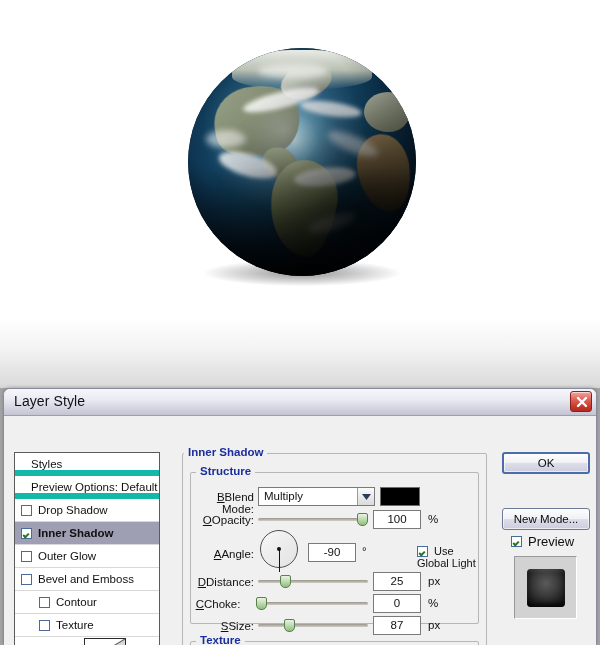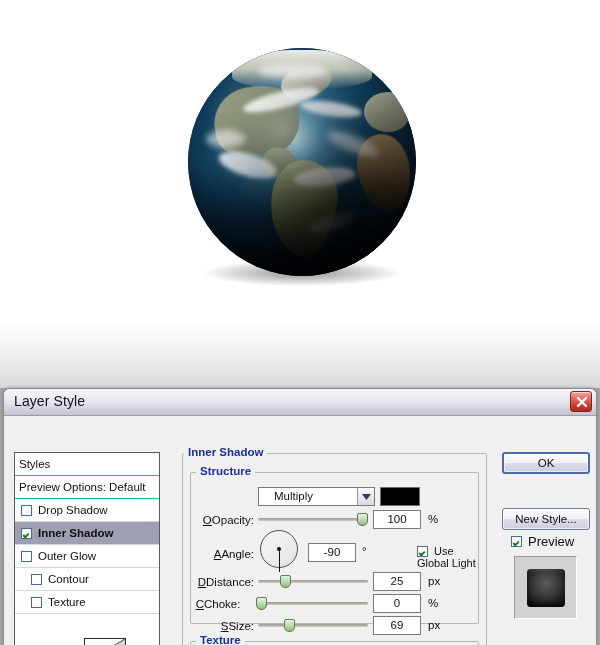--- a/index.html
+++ b/index.html
@@ -104,23 +104,23 @@
     overflow: hidden;
   }
   .style-row {
     position: relative; height: 23px; line-height: 23px;
     font-size: 11.5px; color: #101010;
     padding-left: 6px;
     border-bottom: 1px solid #d8d8d8;
     white-space: nowrap;
     cursor: pointer;
   }
-  .style-row.header { border-bottom: 1px solid #14b8a6; padding-left: 4px; }
+  .style-row.header { border-bottom: 6px solid #14b8a6; padding-left: 16px; }
   .style-row.selected { background: #9f9fb3; font-weight: bold; }
-  .style-row.indent { padding-left: 16px; }
+  .style-row.indent { padding-left: 24px; }
   .cbx {
     display: inline-block; width: 11px; height: 11px;
     border: 1px solid #4a6a9a; background: #fff;
     vertical-align: -1px; margin-right: 6px; position: relative;
   }
   .cbx.checked::after {
     content: ""; position: absolute; left: 1px; top: 4px;
     width: 4px; height: 2px;
     border-left: 2px solid #1f7a1f; border-bottom: 2px solid #1f7a1f;
     transform: rotate(-45deg);
@@ -139,21 +139,21 @@
     position: absolute; border: 1px solid #b6b6b6; border-radius: 2px;
   }
   .fld-label {
     position: absolute; font-size: 11.5px; color: #101010; text-align: right;
   }
   .u { text-decoration: underline; }
 
   .combo {
     position: absolute; height: 19px; background: #ffffff;
     border: 1px solid #7a7a7a; font-size: 11.5px; color: #101010;
-    line-height: 17px; padding-left: 15px; cursor: pointer;
+    line-height: 17px; padding-left: 5px; cursor: pointer;
   }
   .combo-arrow {
     position: absolute; right: 0; top: 0; width: 17px; height: 17px;
     background: linear-gradient(to bottom, #fbfbfb, #dadada);
     border-left: 1px solid #9a9a9a;
     display: flex; align-items: center; justify-content: center;
   }
   .swatch {
     position: absolute; width: 40px; height: 19px;
     background: #000000; border: 1px solid #6d6d6d; cursor: pointer;
@@ -288,37 +288,41 @@
 
         <div class="style-row">
           <span class="cbx"></span><span class="style-label">Drop Shadow</span>
         </div>
         <div class="style-row selected">
           <span class="cbx checked"></span><span class="style-label">Inner Shadow</span>
         </div>
         <div class="style-row">
           <span class="cbx"></span><span class="style-label">Outer Glow</span>
         </div>
+        <div class="style-row">
+          <span class="cbx"></span><span class="style-label">Bevel and Emboss</span>
+        </div>
         <div class="style-row indent">
           <span class="cbx"></span><span class="style-label">Contour</span>
         </div>
         <div class="style-row indent">
           <span class="cbx"></span><span class="style-label">Texture</span>
         </div>
 
       </div>
 
       <div id="settings">
 
         <div class="grp-title" style="left:2px; top:-6px;">Inner Shadow</div>
         <div class="grp-box" style="left:0px; top:1px; width:305px; height:228px;"></div>
 
         <div class="grp-title" style="left:14px; top:13px;">Structure</div>
         <div class="grp-box" style="left:8px; top:20px; width:289px; height:152px;"></div>
 
+        <div class="fld-label" style="left:0px; top:39px; width:72px;"><span class="u">B</span><span>Blend Mode:</span></div>
         <div class="combo" style="left:76px; top:35px; width:117px;">
           <span>Multiply</span>
           <span class="combo-arrow">
             <svg width="9" height="6" viewBox="0 0 9 6">
                 <path d="M0 0 L4.5 6 L9 0 Z" fill="#2b3a5e"></path>
               </svg>
           </span>
         </div>
         <div class="swatch" style="left:198px; top:35px;"></div>
 
@@ -355,30 +359,30 @@
           <div class="slider-thumb" style="left:-2px;"></div>
         </div>
         <div class="numbox" style="left:191px; top:142px;">0</div>
         <div class="unit" style="left:246px; top:145px;">%</div>
 
         <div class="fld-label" style="left:0px; top:168px; width:72px;"><span class="u">S</span><span>Size:</span></div>
         <div class="slider-wrap" style="left:76px; top:164px; width:110px;">
           <div class="slider-track" style="left:0; width:110px;"></div>
           <div class="slider-thumb" style="left:26px;"></div>
         </div>
-        <div class="numbox" style="left:191px; top:164px;">69</div>
+        <div class="numbox" style="left:191px; top:164px;">87</div>
         <div class="unit" style="left:246px; top:167px;">px</div>
 
         <div class="grp-title" style="left:14px; top:182px;">Texture</div>
         <div class="grp-box" style="left:8px; top:189px; width:289px; height:40px;"></div>
       </div>
 
       <div id="right-col">
         <div class="btn primary" style="top:0px;">OK</div>
-        <div class="btn" style="top:56px;">New Style...</div>
+        <div class="btn" style="top:56px;">New Mode...</div>
 
         <div id="preview-chk">
           <span class="cbx checked"></span><span>Preview</span>
         </div>
 
         <div id="preview-thumb">
           <div id="preview-square"></div>
         </div>
       </div>
 

